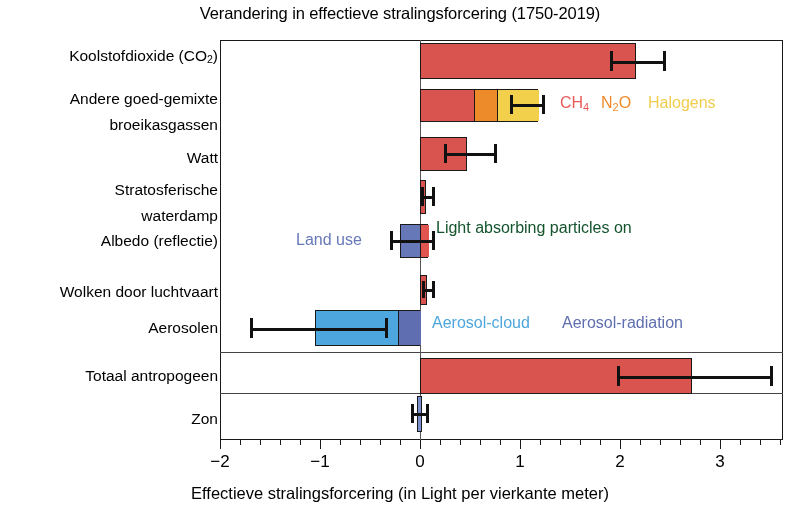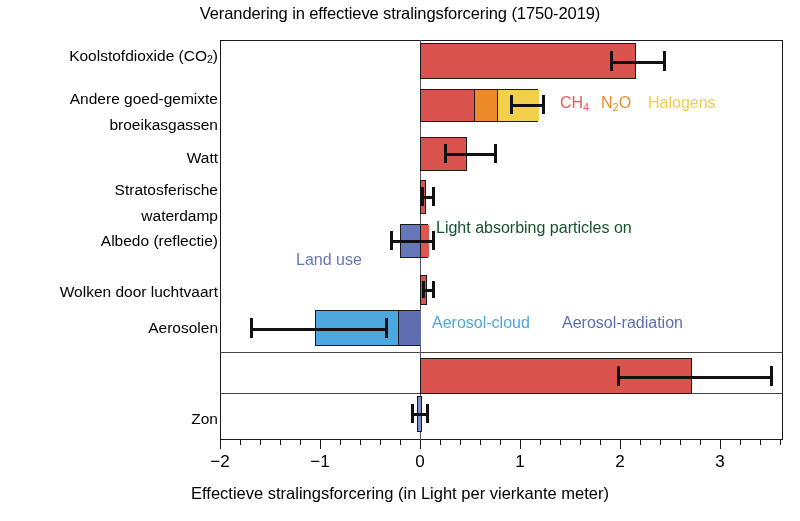--- a/index.html
+++ b/index.html
@@ -116,20 +116,21 @@
 
   <div class="ylabel" style="top:43px;"><span>Koolstofdioxide (CO</span><sub>2</sub><span>)</span></div>
   <div class="ylabel" style="top:86px;">Andere goed-gemixte
 broeikasgassen</div>
   <div class="ylabel" style="top:145px;">Watt</div>
   <div class="ylabel" style="top:177px;">Stratosferische
 waterdamp</div>
   <div class="ylabel" style="top:279px;">Wolken door luchtvaart</div>
   <div class="ylabel" style="top:228px;">Albedo (reflectie)</div>
   <div class="ylabel" style="top:315px;">Aerosolen</div>
+  <div class="ylabel" style="top:363px;">Totaal antropogeen</div>
   <div class="ylabel" style="top:406px;">Zon</div>
 
   <div class="bar" style="left:420px;top:43px;width:216px;height:36px;background:#d9534f;"></div>
   <div class="ebar" style="left:610px;top:61px;width:53px;"></div>
   <div class="ecap" style="left:610px;top:51px;height:20px;"></div>
   <div class="ecap" style="left:663px;top:51px;height:20px;"></div>
 
   <div class="bar" style="left:420px;top:89px;width:118px;height:33px;background:#fff;">
     <div class="seg" style="left:0;width:54px;background:#d9534f;"></div>
     <div class="seg" style="left:54px;width:23px;background:#ed8b2a;"></div>
@@ -177,21 +178,21 @@
 
   <div class="bar" style="left:417px;top:396px;width:5px;height:36px;background:#7b8fcf;"></div>
   <div class="ebar" style="left:411px;top:413px;width:15px;"></div>
   <div class="ecap" style="left:411px;top:404px;height:19px;"></div>
   <div class="ecap" style="left:426px;top:404px;height:19px;"></div>
 
   <div class="anno" style="left:560px;top:93px;color:#e8595a;"><span>CH</span><sub>4</sub></div>
   <div class="anno" style="left:601px;top:93px;color:#ef8a2b;"><span>N</span><sub>2</sub><span>O</span></div>
   <div class="anno" style="left:648px;top:93px;color:#f0cd4d;">Halogens</div>
 
-  <div class="anno" style="left:296px;top:230px;color:#6678b8;margin-top:20px;">Land use</div>
+  <div class="anno" style="left:296px;top:230px;color:#6678b8;">Land use</div>
   <div class="anno" style="left:436px;top:218px;color:#14532d;">
     <div>Light absorbing particles on</div>
   </div>
 
   <div class="anno" style="left:432px;top:313px;color:#4da6dd;">Aerosol-cloud</div>
   <div class="anno" style="left:562px;top:313px;color:#5f6eb0;">Aerosol-radiation</div>
 
   <div id="ticks">
       <div class="tick major" style="left: 220px; top: 440px;"></div>
       <div class="tick minor" style="left: 240px; top: 440px;"></div>

